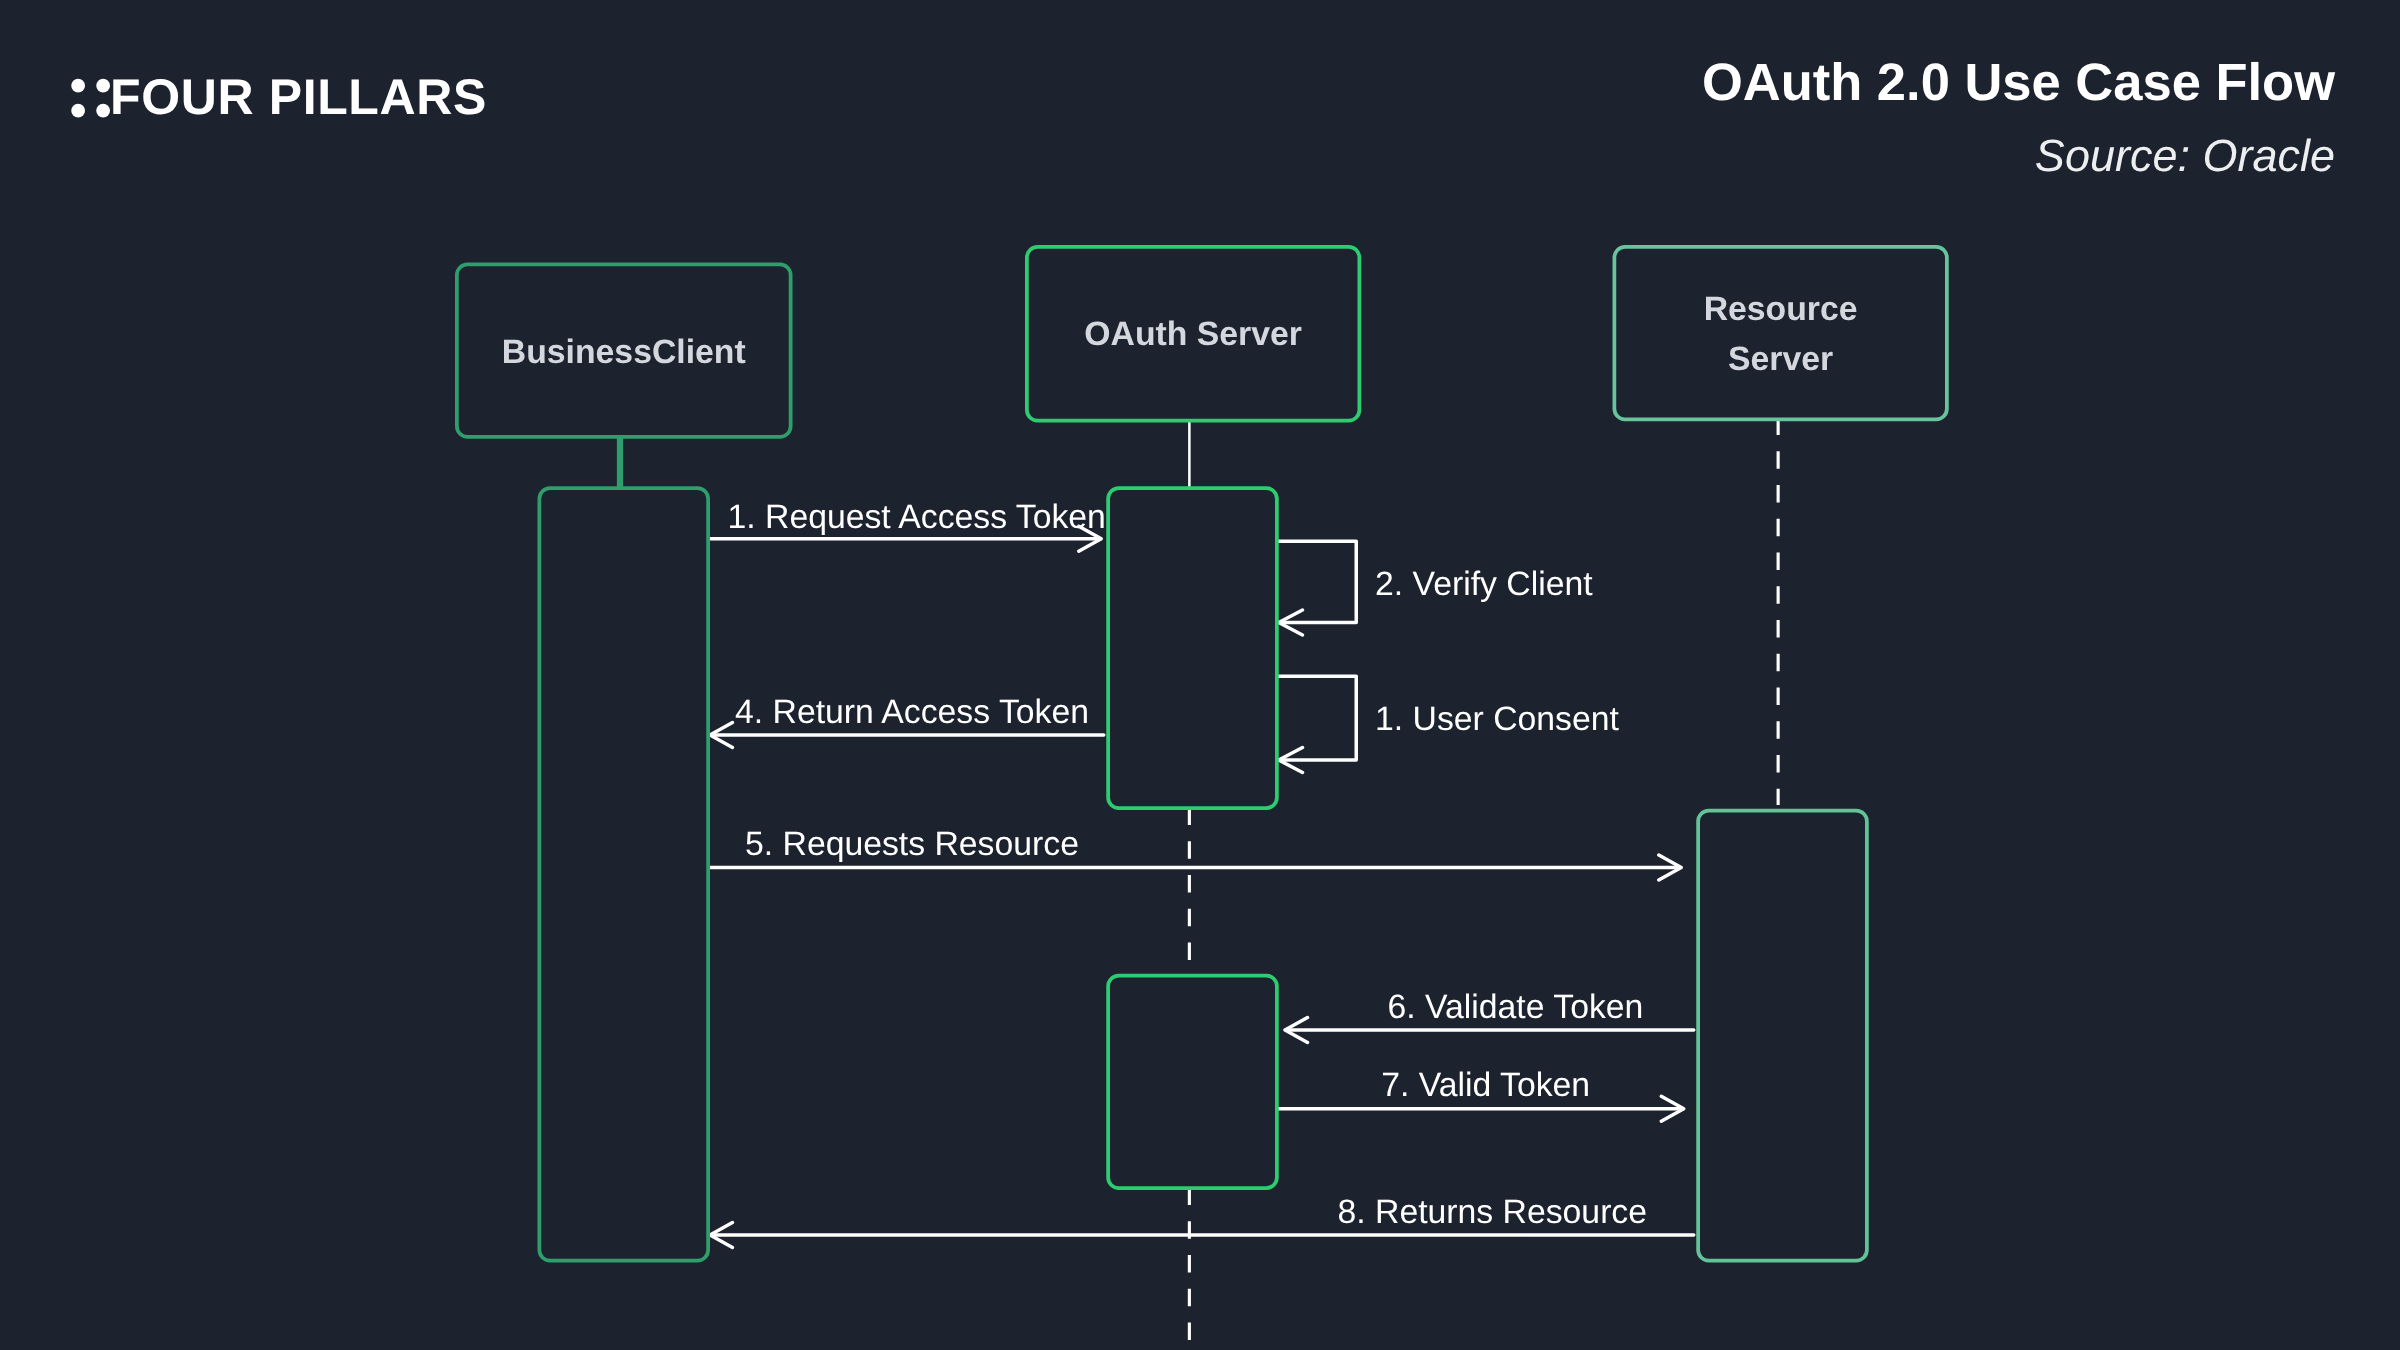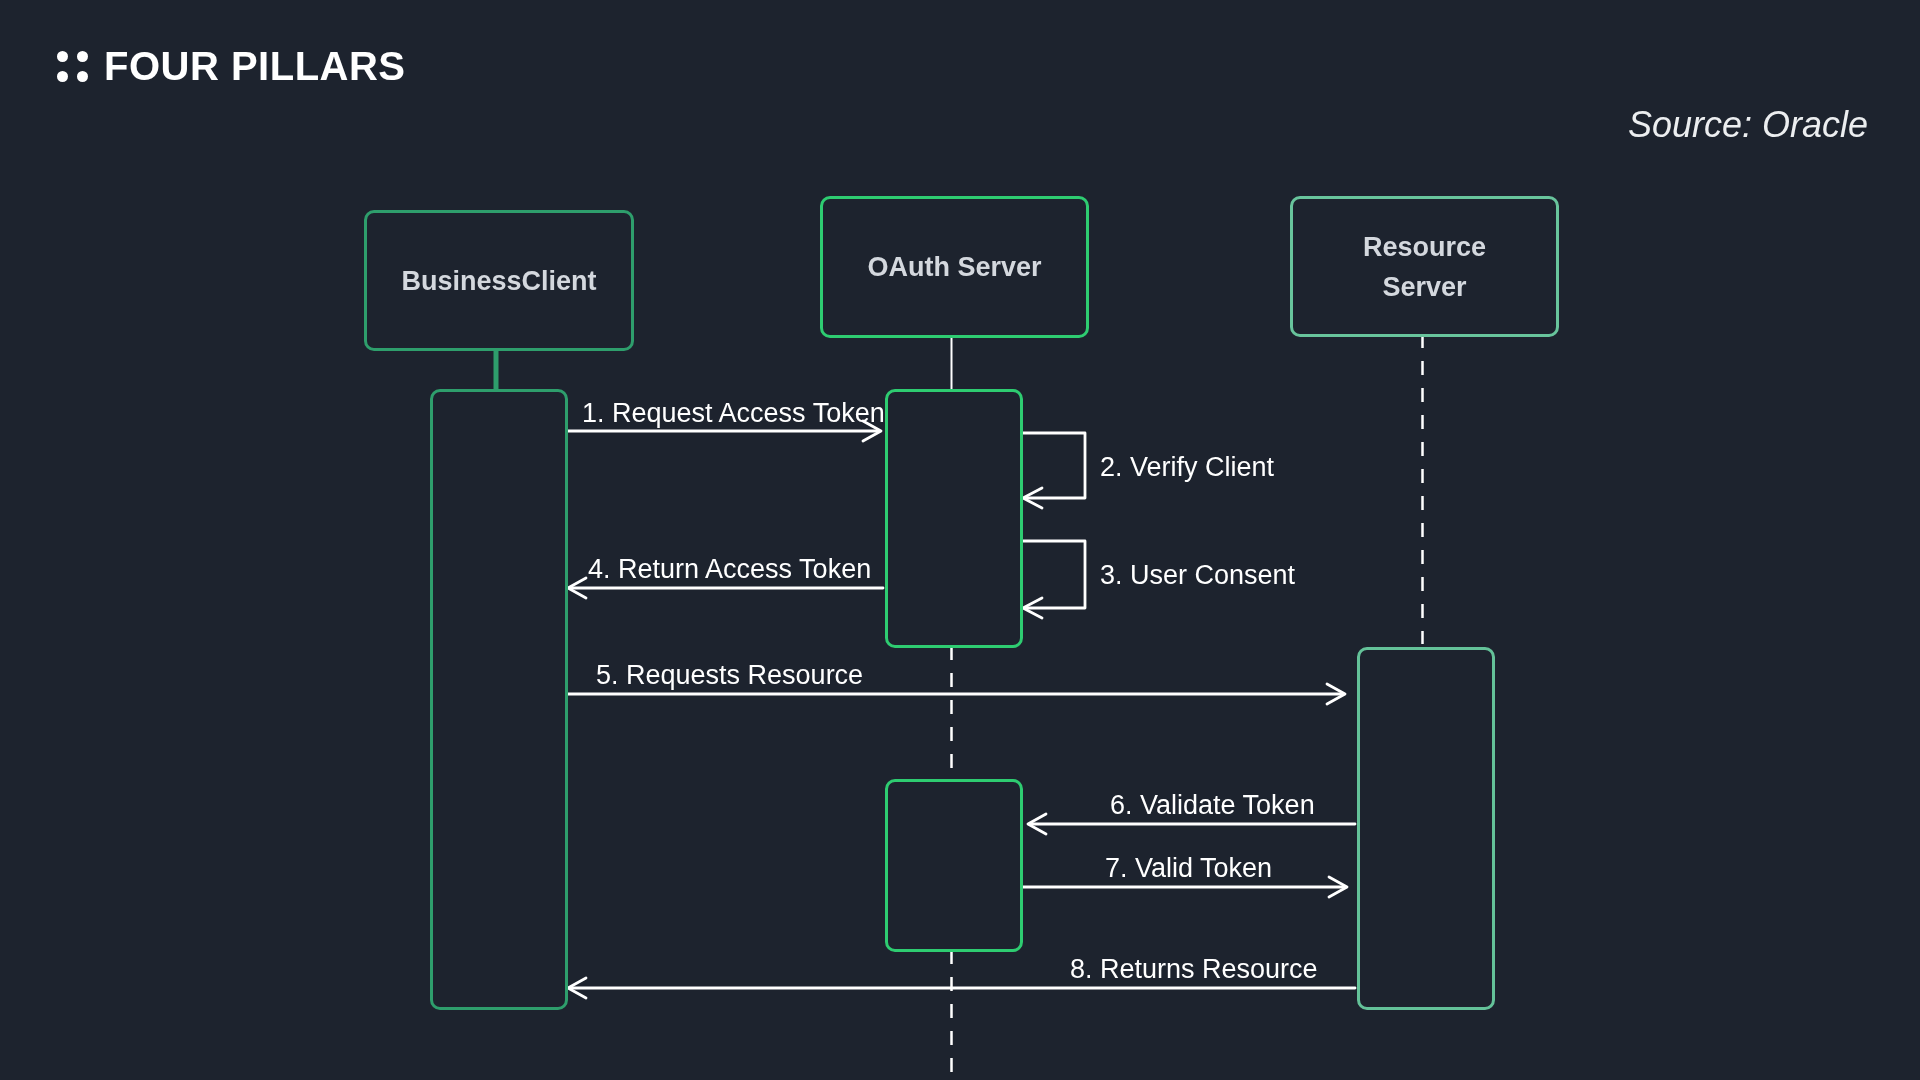--- a/index.html
+++ b/index.html
@@ -3,21 +3,21 @@
 <meta charset="utf-8">
 <style>
   html,body{margin:0;padding:0;background:#10141c;}
   #stage{
     position:relative;width:1920px;height:1080px;overflow:hidden;
     background:#1d232e;
     font-family:"Liberation Sans", sans-serif;
     color:#ffffff;
   }
   
-  .logo{position:absolute;left:57px;top:44px;display:flex;align-items:center;gap:16px;}
+  .logo{position:absolute;left:57px;top:56px;display:flex;align-items:center;gap:0;}
   .dots{display:grid;grid-template-columns:11px 11px;grid-template-rows:11px 11px;gap:9px;}
   .dots i{display:block;width:11px;height:11px;border-radius:50%;background:#ffffff;}
   .logo-text{font-size:40px;font-weight:bold;letter-spacing:.5px;line-height:44px;}
   .title{position:absolute;right:52px;top:42px;font-size:42px;font-weight:bold;text-align:right;}
   .source{position:absolute;right:52px;top:104px;font-size:36px;font-style:italic;color:#eceef0;text-align:right;}
   
   .actor{
     position:absolute;display:flex;align-items:center;justify-content:center;
     border-radius:10px;border:3px solid;background:#1d232e;
     font-size:27px;font-weight:bold;color:#d4d8de;text-align:center;line-height:40px;
@@ -52,20 +52,21 @@
 
   <div class="logo">
     <span class="dots">
         <i></i>
         <i></i>
         <i></i>
         <i></i>
       </span>
     <span class="logo-text">FOUR PILLARS</span>
   </div>
+  <div class="title">OAuth 2.0 Use Case Flow</div>
   <div class="source">Source: Oracle</div>
 
   <svg class="connectors" viewBox="0 0 1920 1080">
 
     <line x1="496" y1="331" x2="496" y2="392" stroke="#2e9e6c" stroke-width="5"></line>
     <line x1="951.5" y1="331" x2="951.5" y2="392" stroke="#ffffff" stroke-width="2"></line>
     <line x1="951.5" y1="646" x2="951.5" y2="776" stroke="#ffffff" stroke-width="2.5" stroke-dasharray="14 13"></line>
     <line x1="951.5" y1="950" x2="951.5" y2="1080" stroke="#ffffff" stroke-width="2.5" stroke-dasharray="14 13"></line>
     <line x1="1422.5" y1="334" x2="1422.5" y2="644" stroke="#ffffff" stroke-width="2.5" stroke-dasharray="14 13"></line>
 
@@ -123,20 +124,20 @@
   </div>
   <div class="actor" id="actor-oa">
     <span class="actor-label">OAuth Server</span>
   </div>
   <div class="actor" id="actor-rs">
     <span class="actor-label">Resource Server</span>
   </div>
 
   <div class="msg" id="msg1">1. Request Access Token</div>
   <div class="msg" id="msg2">2. Verify Client</div>
-  <div class="msg" id="msg3">3. User Consent</div>
+  <div class="msg" id="msg3">1. User Consent</div>
   <div class="msg" id="msg4">4. Return Access Token</div>
   <div class="msg" id="msg5">5. Requests Resource</div>
   <div class="msg" id="msg6">6. Validate Token</div>
   <div class="msg" id="msg7">7. Valid Token</div>
   <div class="msg" id="msg8">8. Returns Resource</div>
 
 </div>
 
 </body></html>

